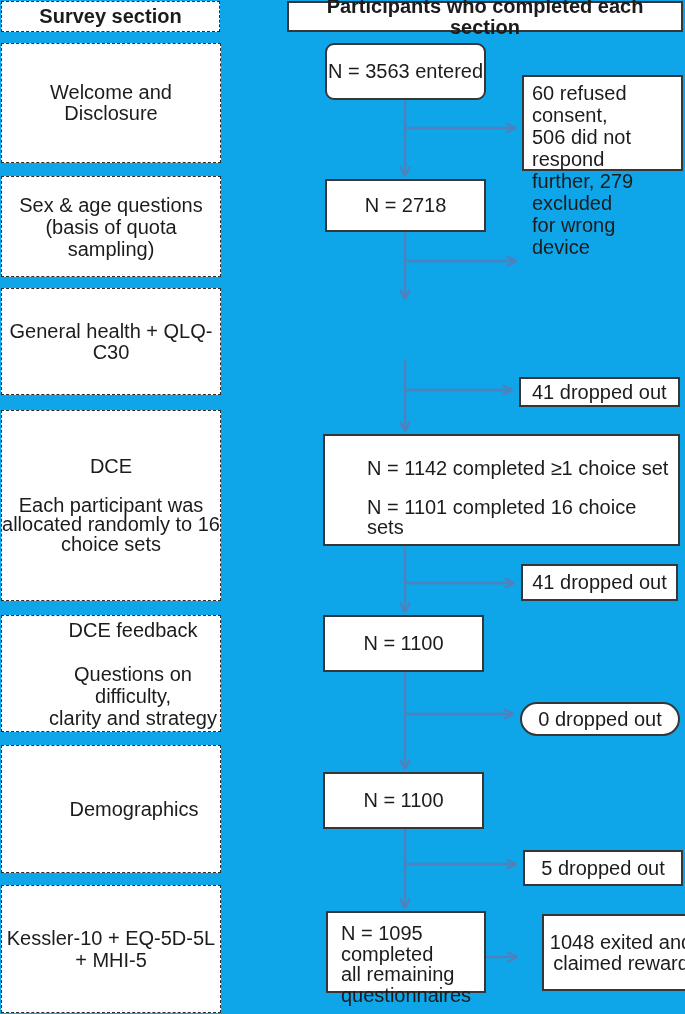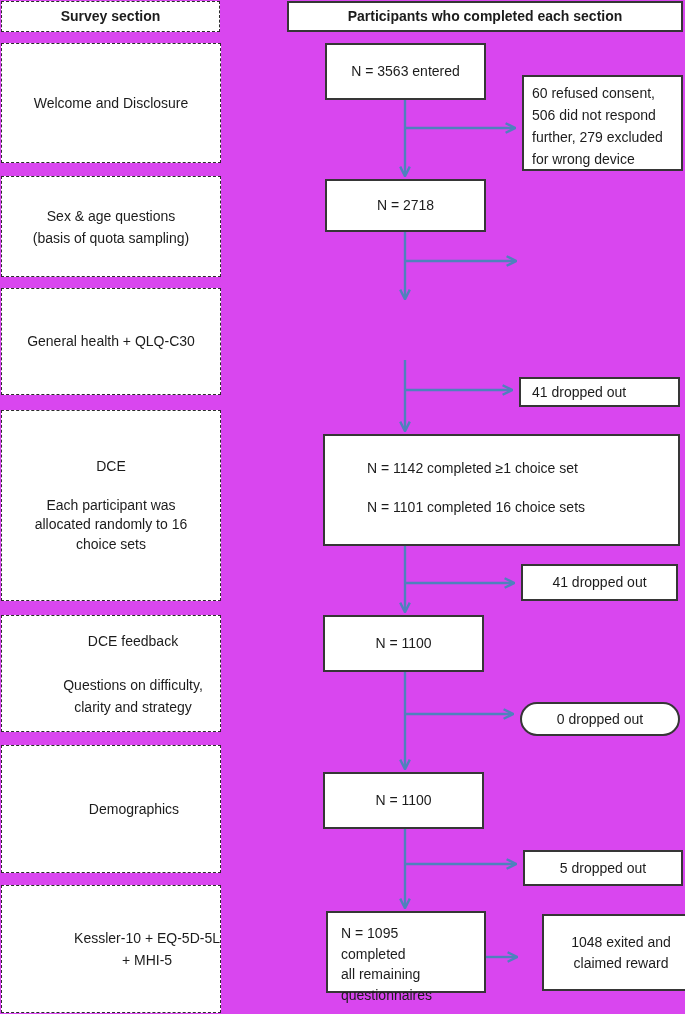--- a/index.html
+++ b/index.html
@@ -4,23 +4,23 @@
 <style>
   html, body {
     margin: 0;
     padding: 0;
     background: #ffffff;
   }
   #canvas {
     position: relative;
     width: 685px;
     height: 1014px;
-    background: #d946ef;
+    background: #0ea5e9;
     font-family: "Liberation Sans", sans-serif;
-    font-size: 14px;
+    font-size: 20px;
     color: var(--text-color, #1c1c1c);
     overflow: hidden;
   }
   .box {
     position: absolute;
     box-sizing: border-box;
     background: #ffffff;
   }
   .solid  { border: 2px solid var(--box-border, #363636); }
   .dashed { border: 1px dashed var(--dashed-border, #2b2b2b); }
@@ -120,26 +120,26 @@
   </div>
   <div class="box dashed center" style="left:1px;top:615px;width:220px;height:117px;padding-left:44px;">
     <div class="txt lh22">DCE feedback
 
 Questions on difficulty,
 clarity and strategy</div>
   </div>
   <div class="box dashed center" style="left:1px;top:745px;width:220px;height:128px;padding-left:46px;">
     <div class="txt">Demographics</div>
   </div>
-  <div class="box dashed center" style="left:1px;top:885px;width:220px;height:128px;justify-content:flex-end;">
+  <div class="box dashed center" style="left:1px;top:885px;width:220px;height:128px;">
     <div class="txt lh22">Kessler-10 + EQ-5D-5L
 + MHI-5</div>
   </div>
 
-  <div class="box solid center" style="left:325px;top:43px;width:161px;height:57px;">
+  <div class="box solid center" style="left:325px;top:43px;width:161px;height:57px;border-radius:9px;">
     <div class="txt">N = 3563 entered</div>
   </div>
   <div class="box solid center" style="left:325px;top:179px;width:161px;height:53px;">
     <div class="txt">N = 2718</div>
   </div>
   <div class="box solid" style="left:323px;top:434px;width:357px;height:112px;padding:23px 8px 0 42px;">
     <div class="txt lh195">N = 1142 completed ≥1 choice set
 
 N = 1101 completed 16 choice sets</div>
   </div>

